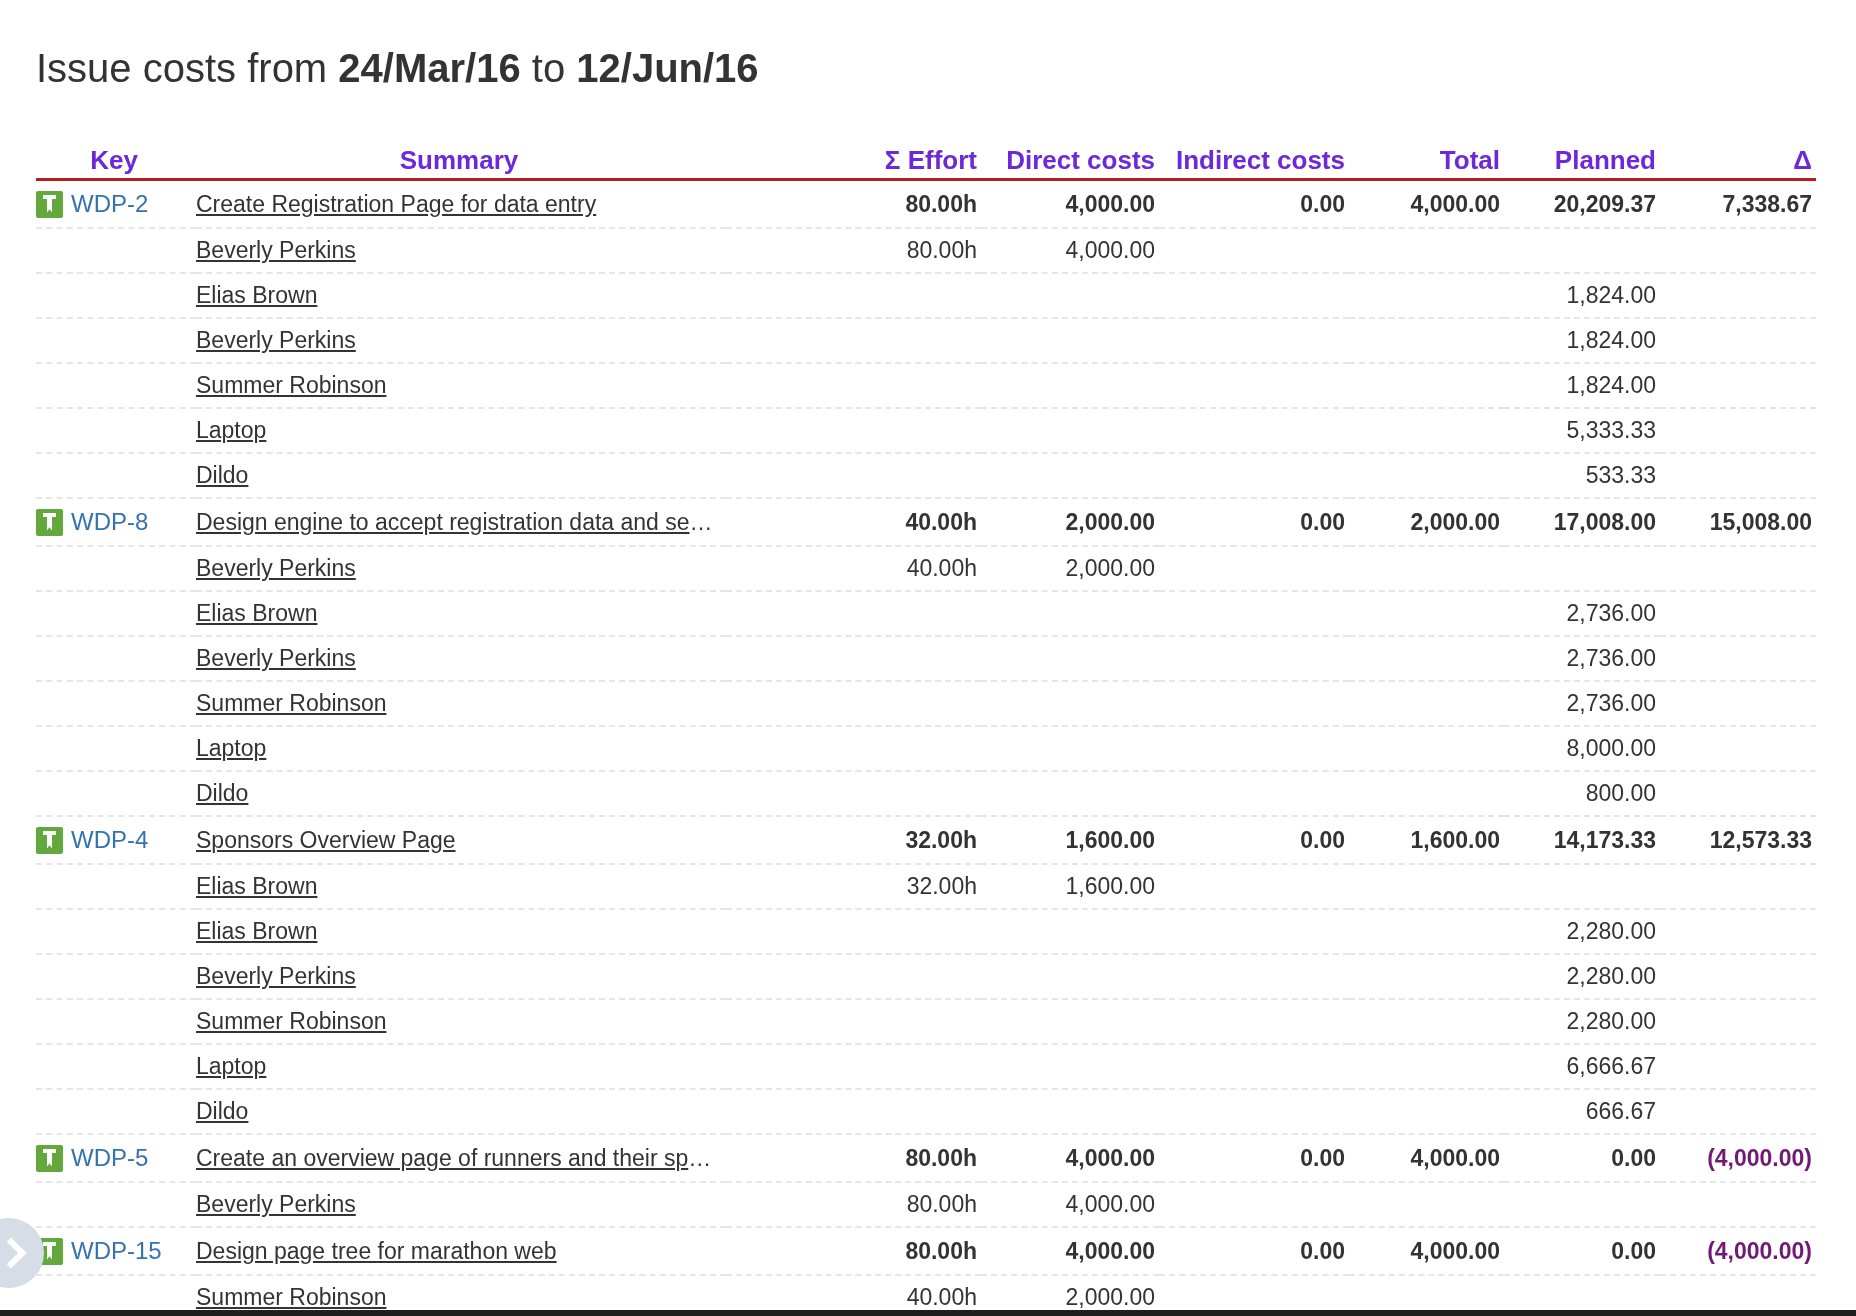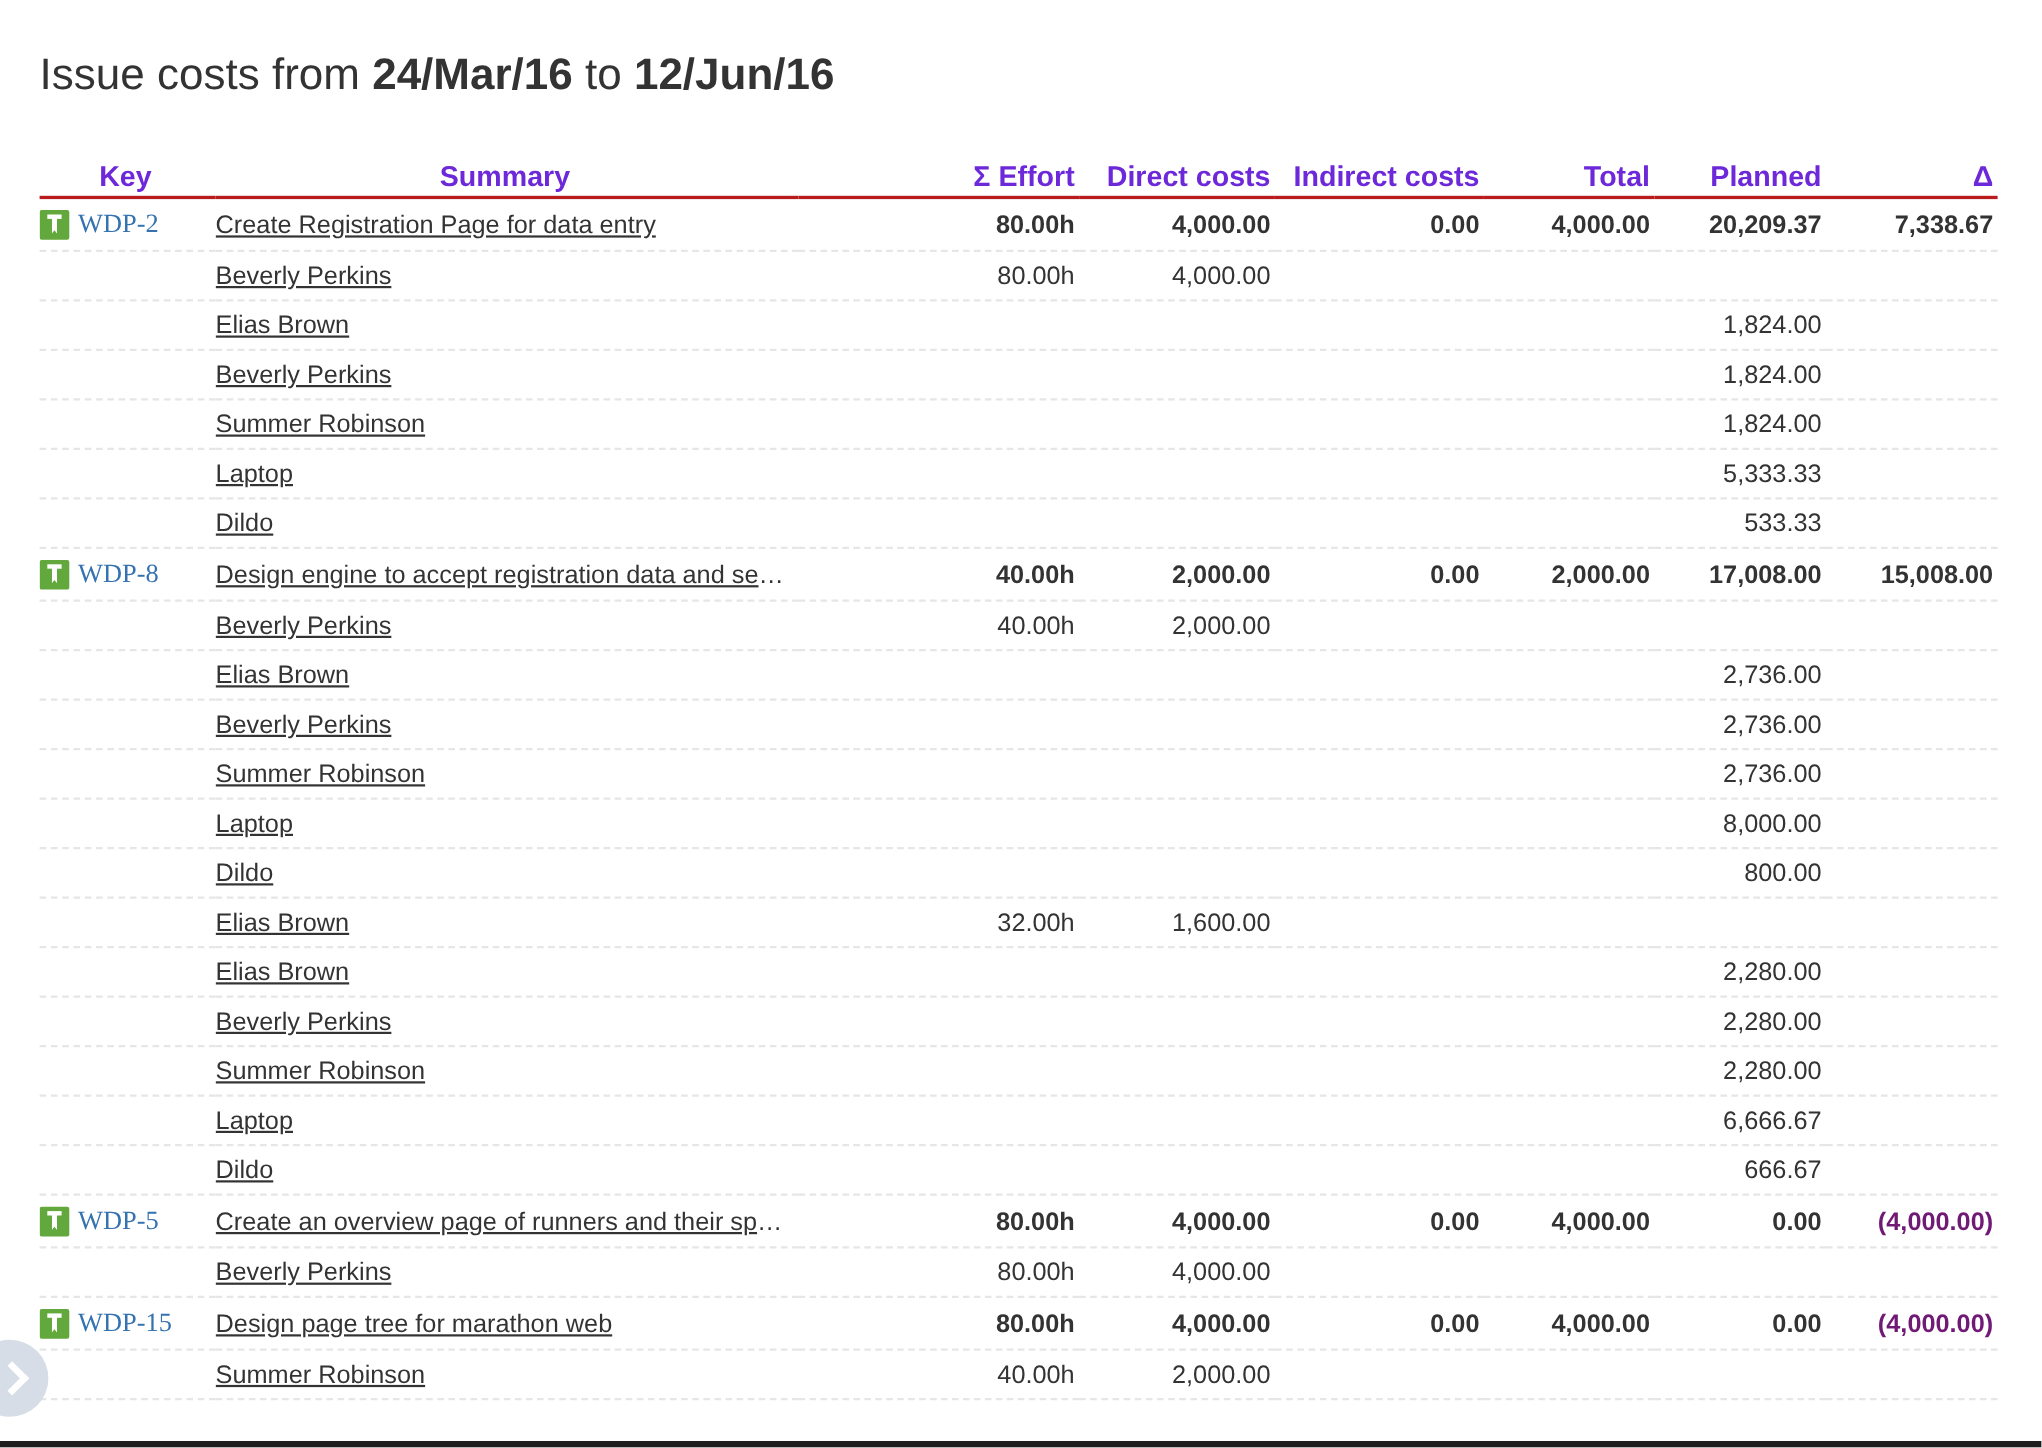--- a/index.html
+++ b/index.html
@@ -22,21 +22,21 @@
     font-weight:bold; color:#6d28d9; font-size:26px;
     height:44px; padding:0 4px 0 0; vertical-align:bottom; padding-bottom:2px;
     border-bottom:3px solid #b91c1c; white-space:nowrap;
   }
   table.costs td {
     height:43px; padding:0 4px 0 0; vertical-align:middle;
     border-bottom:2px dashed #e6e6e6; white-space:nowrap; overflow:hidden;
   }
   tr.issue td { height:46px; font-weight:bold; }
   tr.issue td.summary { font-weight:normal; }
-  tr.issue td.key { font-weight:normal;font-family:Liberation Serif, serif; }
+  tr.issue td.key { font-weight:normal; }
   .c { text-align:center; }
   .r { text-align:right; }
   td.summary { text-overflow:ellipsis; padding-left:0;text-decoration:underline; }
   td.key { padding-left:10px; }
   .key-wrap { display:flex; align-items:center; gap:8px; }
   .story-icon {
     width:27px; height:27px; background:#63a83d; border-radius:2px;
     position:relative; flex:0 0 auto;
   }
   .story-icon::before {
@@ -237,20 +237,35 @@
       <tr class="sub">
         <td></td>
         <td class="summary">Dildo</td>
         <td class="r"></td>
         <td class="r"></td>
         <td></td>
         <td></td>
         <td class="r">800.00</td>
         <td></td>
       </tr>
+      <tr class="issue">
+        <td class="key">
+          <div class="key-wrap">
+            <span class="story-icon"></span>
+            <a class="key-link" href="#">WDP-4</a>
+          </div>
+        </td>
+        <td class="summary">Sponsors Overview Page</td>
+        <td class="r">32.00h</td>
+        <td class="r">1,600.00</td>
+        <td class="r">0.00</td>
+        <td class="r">1,600.00</td>
+        <td class="r">14,173.33</td>
+        <td class="r">12,573.33</td>
+      </tr>
       <tr class="sub">
         <td></td>
         <td class="summary">Elias Brown</td>
         <td class="r">32.00h</td>
         <td class="r">1,600.00</td>
         <td></td>
         <td></td>
         <td class="r"></td>
         <td></td>
       </tr>

